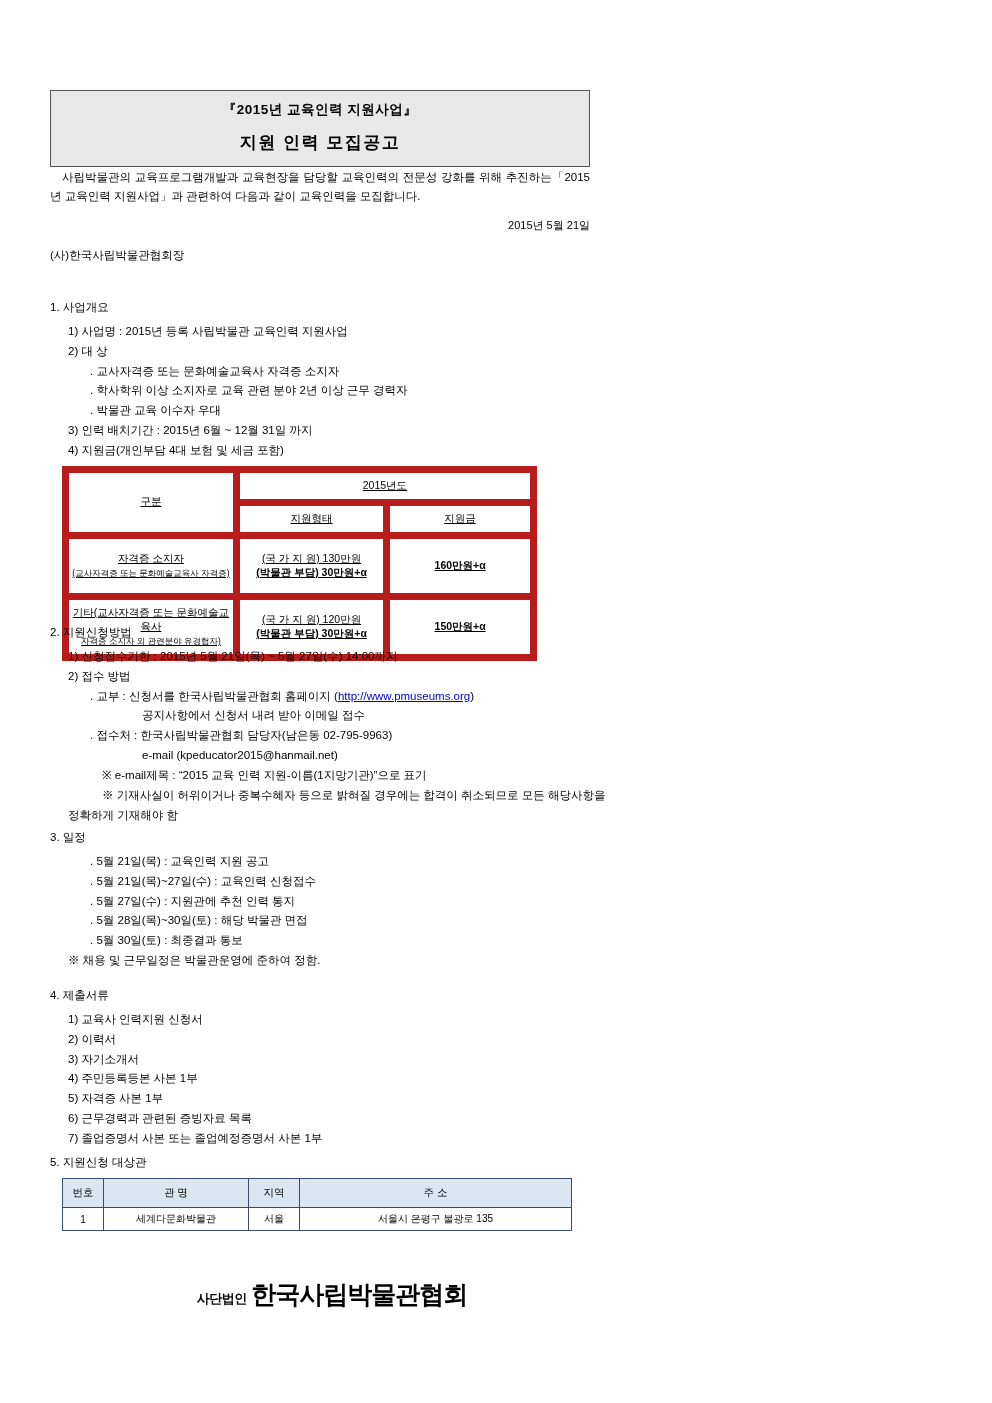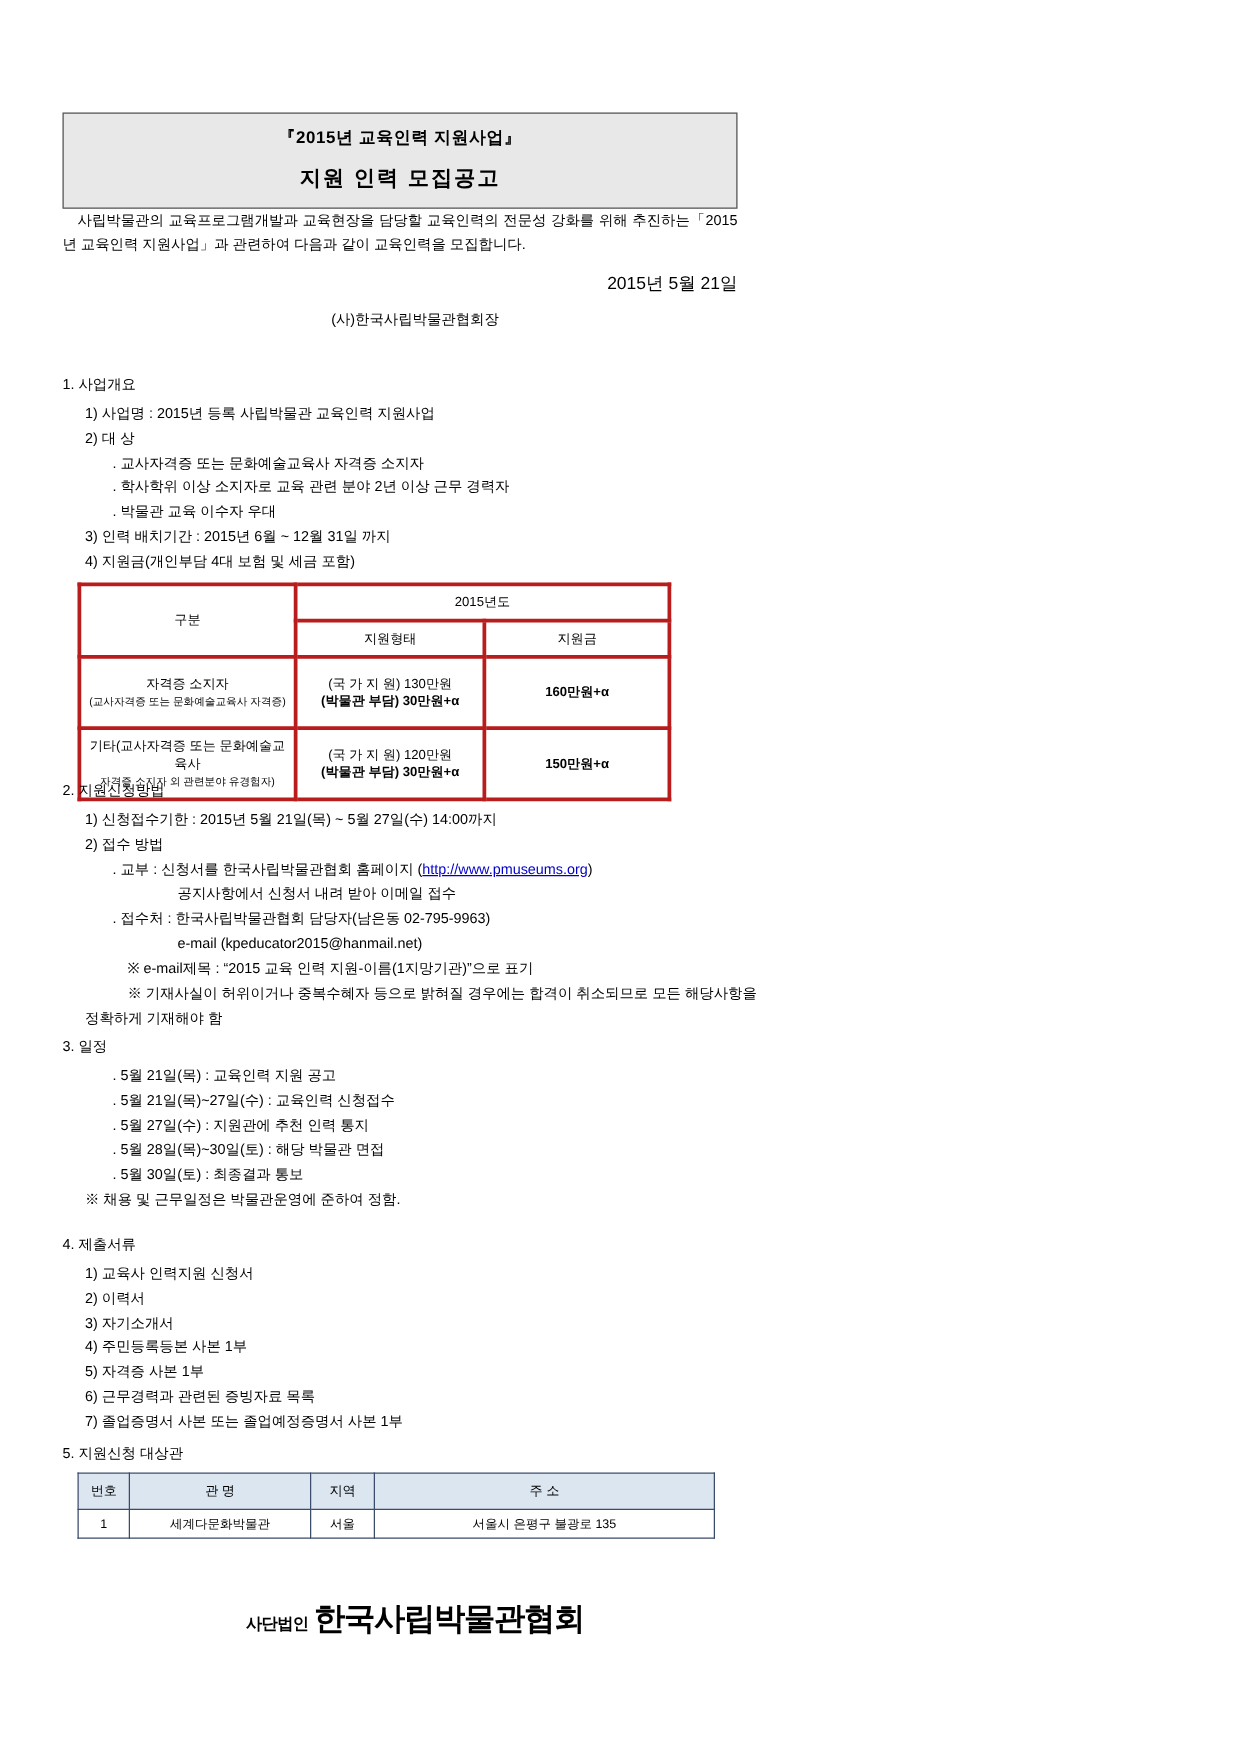--- a/index.html
+++ b/index.html
@@ -56,28 +56,28 @@
     line-height: 1.65;
     text-align: justify;
     text-indent: 12px;
   }
   .date-line {
     position: absolute;
     left: 50px;
     top: 218px;
     width: 540px;
     text-align: right;
-    font-size: 14px;
+    font-size: 11px;
   }
   .signer-line {
     position: absolute;
-    left: 62px;
+    left: 50px;
     top: 248px;
     width: 540px;
-    text-align: center;
+    text-align: left;
     font-size: 11.5px;
   }
   
   .section-head {
     font-size: 11.5px;
     font-weight: normal;
     margin: 0 0 8px 0;
   }
   .sec {
     position: absolute;
@@ -121,24 +121,25 @@
   }
   
   .tbl-support {
     border-collapse: collapse;
     margin-left: 12px;
     margin-top: 6px;
     width: 475px;
     font-size: 10.5px;
   }
   .tbl-support th, .tbl-support td {
-    border: 3px solid #b91c1c;
+    border: 7px solid #b91c1c;
     text-align: center;
     vertical-align: middle;
     padding: 3px 2px;
+    text-decoration: underline;
   }
   .tbl-support th {
     font-weight: normal;
     font-size: 10.5px;
     height: 20px;
   }
   .cell-main {
     font-size: 10.5px;
   }
   .cell-sub {

